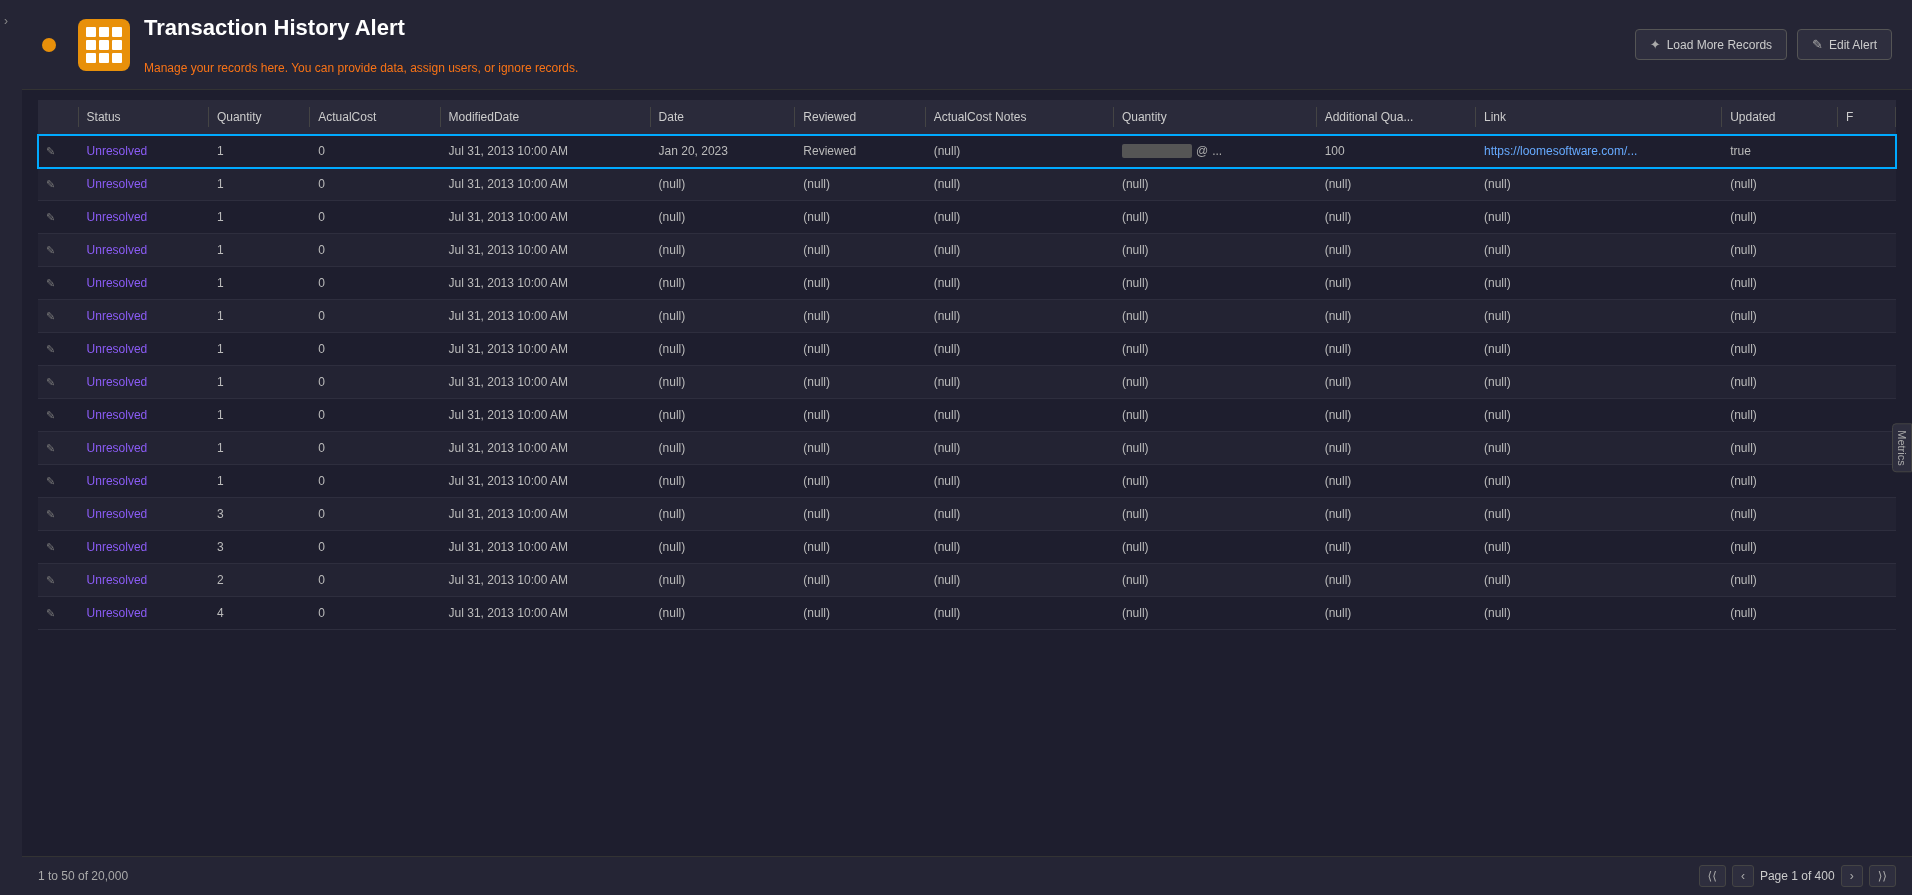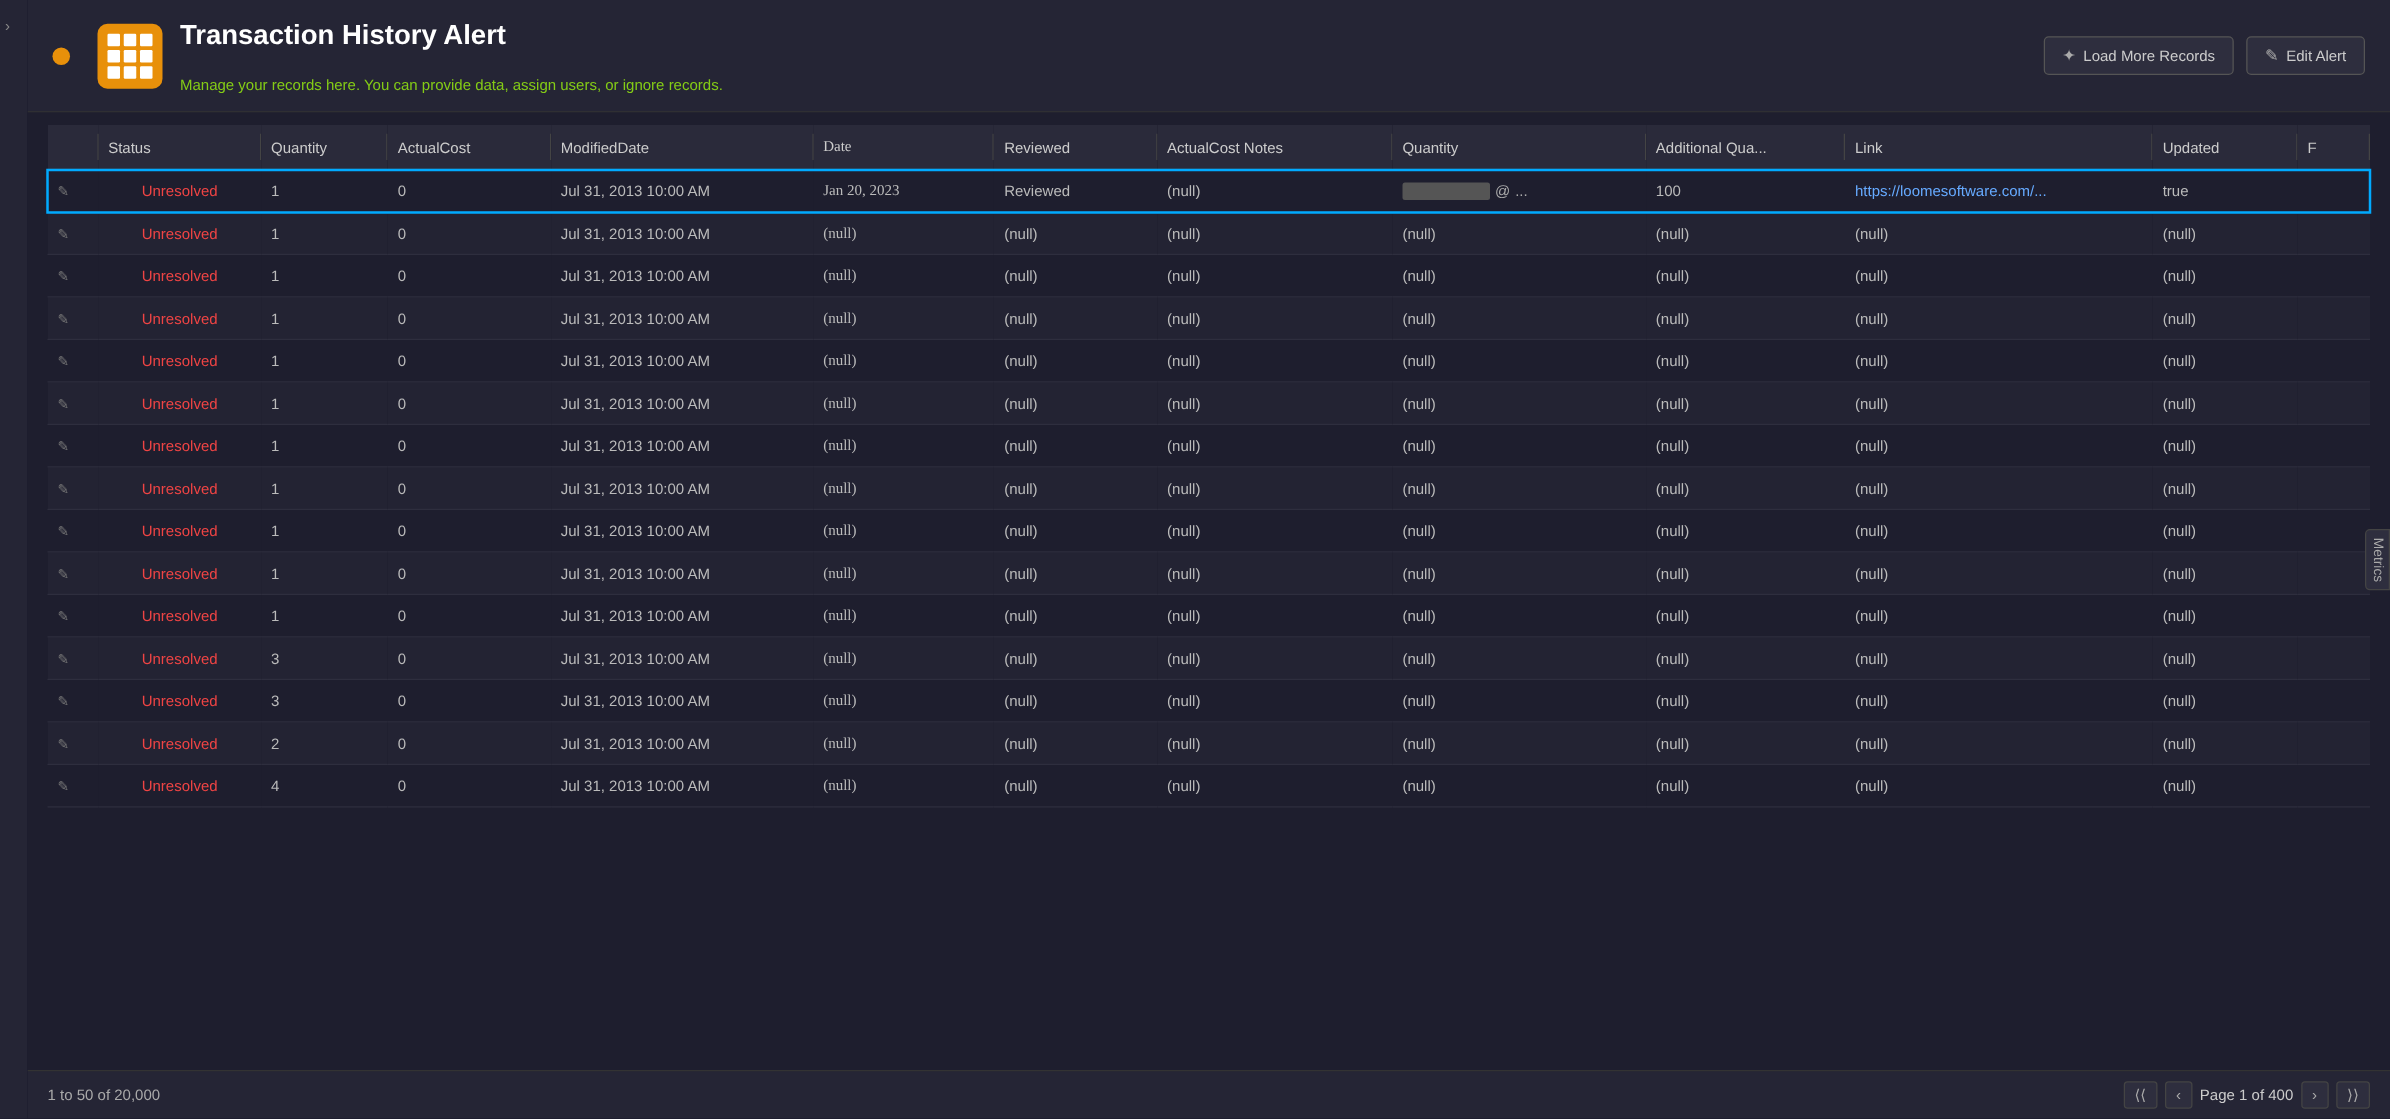--- a/index.html
+++ b/index.html
@@ -68,21 +68,21 @@
       border-radius: 1px;
     }
     .header-title-block {}
     .header-title {
       font-size: 22px;
       font-weight: bold;
       color: #fff;
     }
     .header-subtitle {
       font-size: 12px;
-      color: #84cc16;
+      color: #f97316;
       margin-top: 20px;
     }
     .header-actions {
       display: flex;
       gap: 10px;
       align-items: center;
     }
     .btn {
       padding: 7px 14px;
       border-radius: 4px;
@@ -164,30 +164,29 @@
       text-overflow: ellipsis;
     }
 
     .edit-icon {
       color: #777;
       cursor: pointer;
       font-size: 11px;
     }
 
     .status-unresolved {
-      color: #ef4444;
-      text-align: center;
+      color: #8b5cf6;
     }
 
     .col-edit { width: 28px; }
     .col-status { width: 90px; margin-left: 48px; }
     .col-qty { width: 70px; margin-left: 28px; }
     .col-actualcost { width: 90px; }
     .col-moddate { width: 145px; }
-    .col-date { width: 100px; font-family: Liberation Serif, serif; }
+    .col-date { width: 100px; }
     .col-reviewed { width: 90px; }
     .col-addnotes { width: 130px; }
     .col-contact { width: 140px; }
     .col-addqua { width: 110px; }
     .col-link { width: 170px; }
     .col-updated { width: 80px; }
     .col-f { width: 40px; }
 
     
     .metrics-tab {

